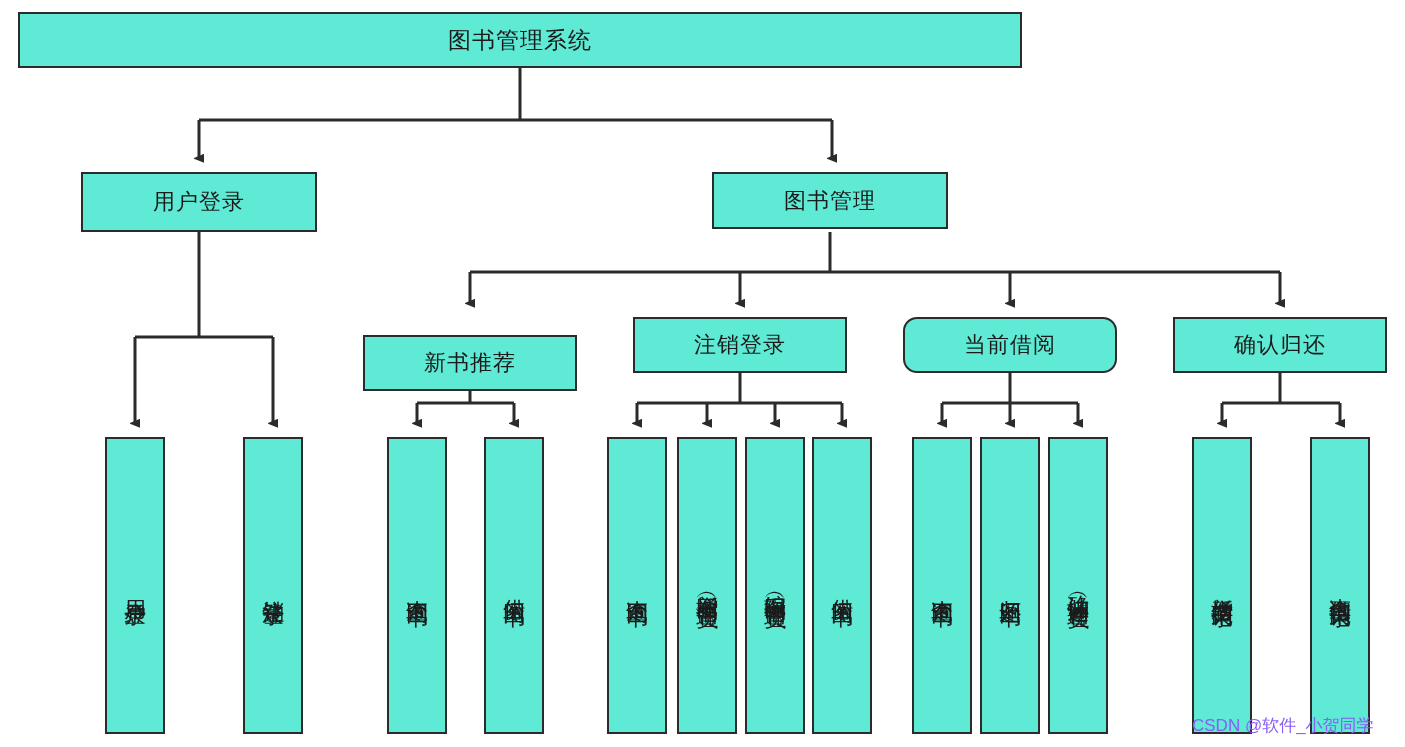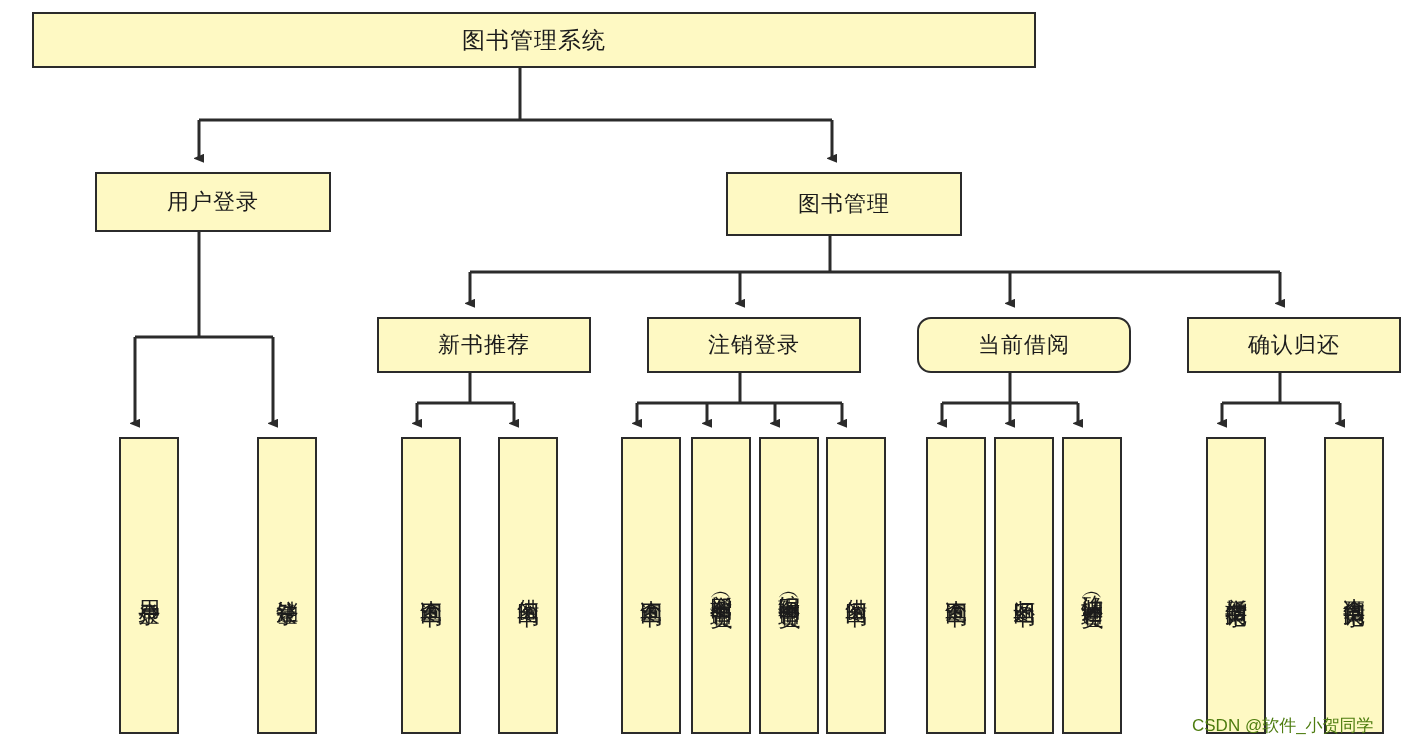--- a/index.html
+++ b/index.html
@@ -5,39 +5,38 @@
   html,body{margin:0;padding:0;}
   body{
     width:1405px;height:747px;background:#ffffff;
     font-family:"Liberation Sans","DejaVu Sans",sans-serif;
     overflow:hidden;position:relative;
   }
   #canvas{position:absolute;left:0;top:0;width:1405px;height:747px;}
   svg.edges{position:absolute;left:0;top:0;width:1405px;height:747px;pointer-events:none;}
   .node{
     position:absolute;box-sizing:border-box;
-    border:2px solid #2b2b2b;background:#fef9c3;
+    border:2px solid #2b2b2b;background:#5eead4;
     display:flex;align-items:center;justify-content:center;
     color:#1b1b1b;
-    margin-left:14px;
   }
   .node .lbl{
     display:block;text-align:center;line-height:1.05;white-space:nowrap;
   }
   .h-node .lbl{font-size:22px;letter-spacing:1px;}
   .root .lbl{font-size:23px;letter-spacing:1px;}
   .v-node{align-items:center;justify-content:center;}
   .v-node .lbl{
     writing-mode:vertical-rl;text-orientation:upright;
     font-size:22px;line-height:1.12;letter-spacing:2px;
     white-space:nowrap;
   }
   .watermark{
     position:absolute;left:1192px;top:714px;
-    font-size:17px;color:#4d7c0f;white-space:nowrap;
+    font-size:17px;color:#8b5cf6;white-space:nowrap;
     font-family:"Liberation Sans","DejaVu Sans",sans-serif;
   }
 </style>
 </head>
 <body>
 
 <div id="canvas">
 
   <svg class="edges" viewBox="0 0 1405 747" xmlns="http://www.w3.org/2000/svg">
     <defs>
@@ -89,25 +88,25 @@
     </g>
   </svg>
 
   <div class="node root h-node" style="left:18px;top:12px;width:1004px;height:56px;">
     <span class="lbl">图书管理系统</span>
   </div>
 
   <div class="node h-node" style="left:81px;top:172px;width:236px;height:60px;">
     <span class="lbl">用户登录</span>
   </div>
-  <div class="node h-node" style="left:712px;top:172px;width:236px;height:64px;">
+  <div class="node h-node" style="left:712px;top:172px;width:236px;height:57px;">
     <span class="lbl">图书管理</span>
   </div>
 
-  <div class="node h-node" style="left:363px;top:317px;width:214px;height:56px;">
+  <div class="node h-node" style="left:363px;top:335px;width:214px;height:56px;">
     <span class="lbl">新书推荐</span>
   </div>
   <div class="node h-node" style="left:633px;top:317px;width:214px;height:56px;">
     <span class="lbl">注销登录</span>
   </div>
   <div class="node h-node" style="left:903px;top:317px;width:214px;height:56px;border-radius:14px;">
     <span class="lbl">当前借阅</span>
   </div>
   <div class="node h-node" style="left:1173px;top:317px;width:214px;height:56px;">
     <span class="lbl">确认归还</span>

